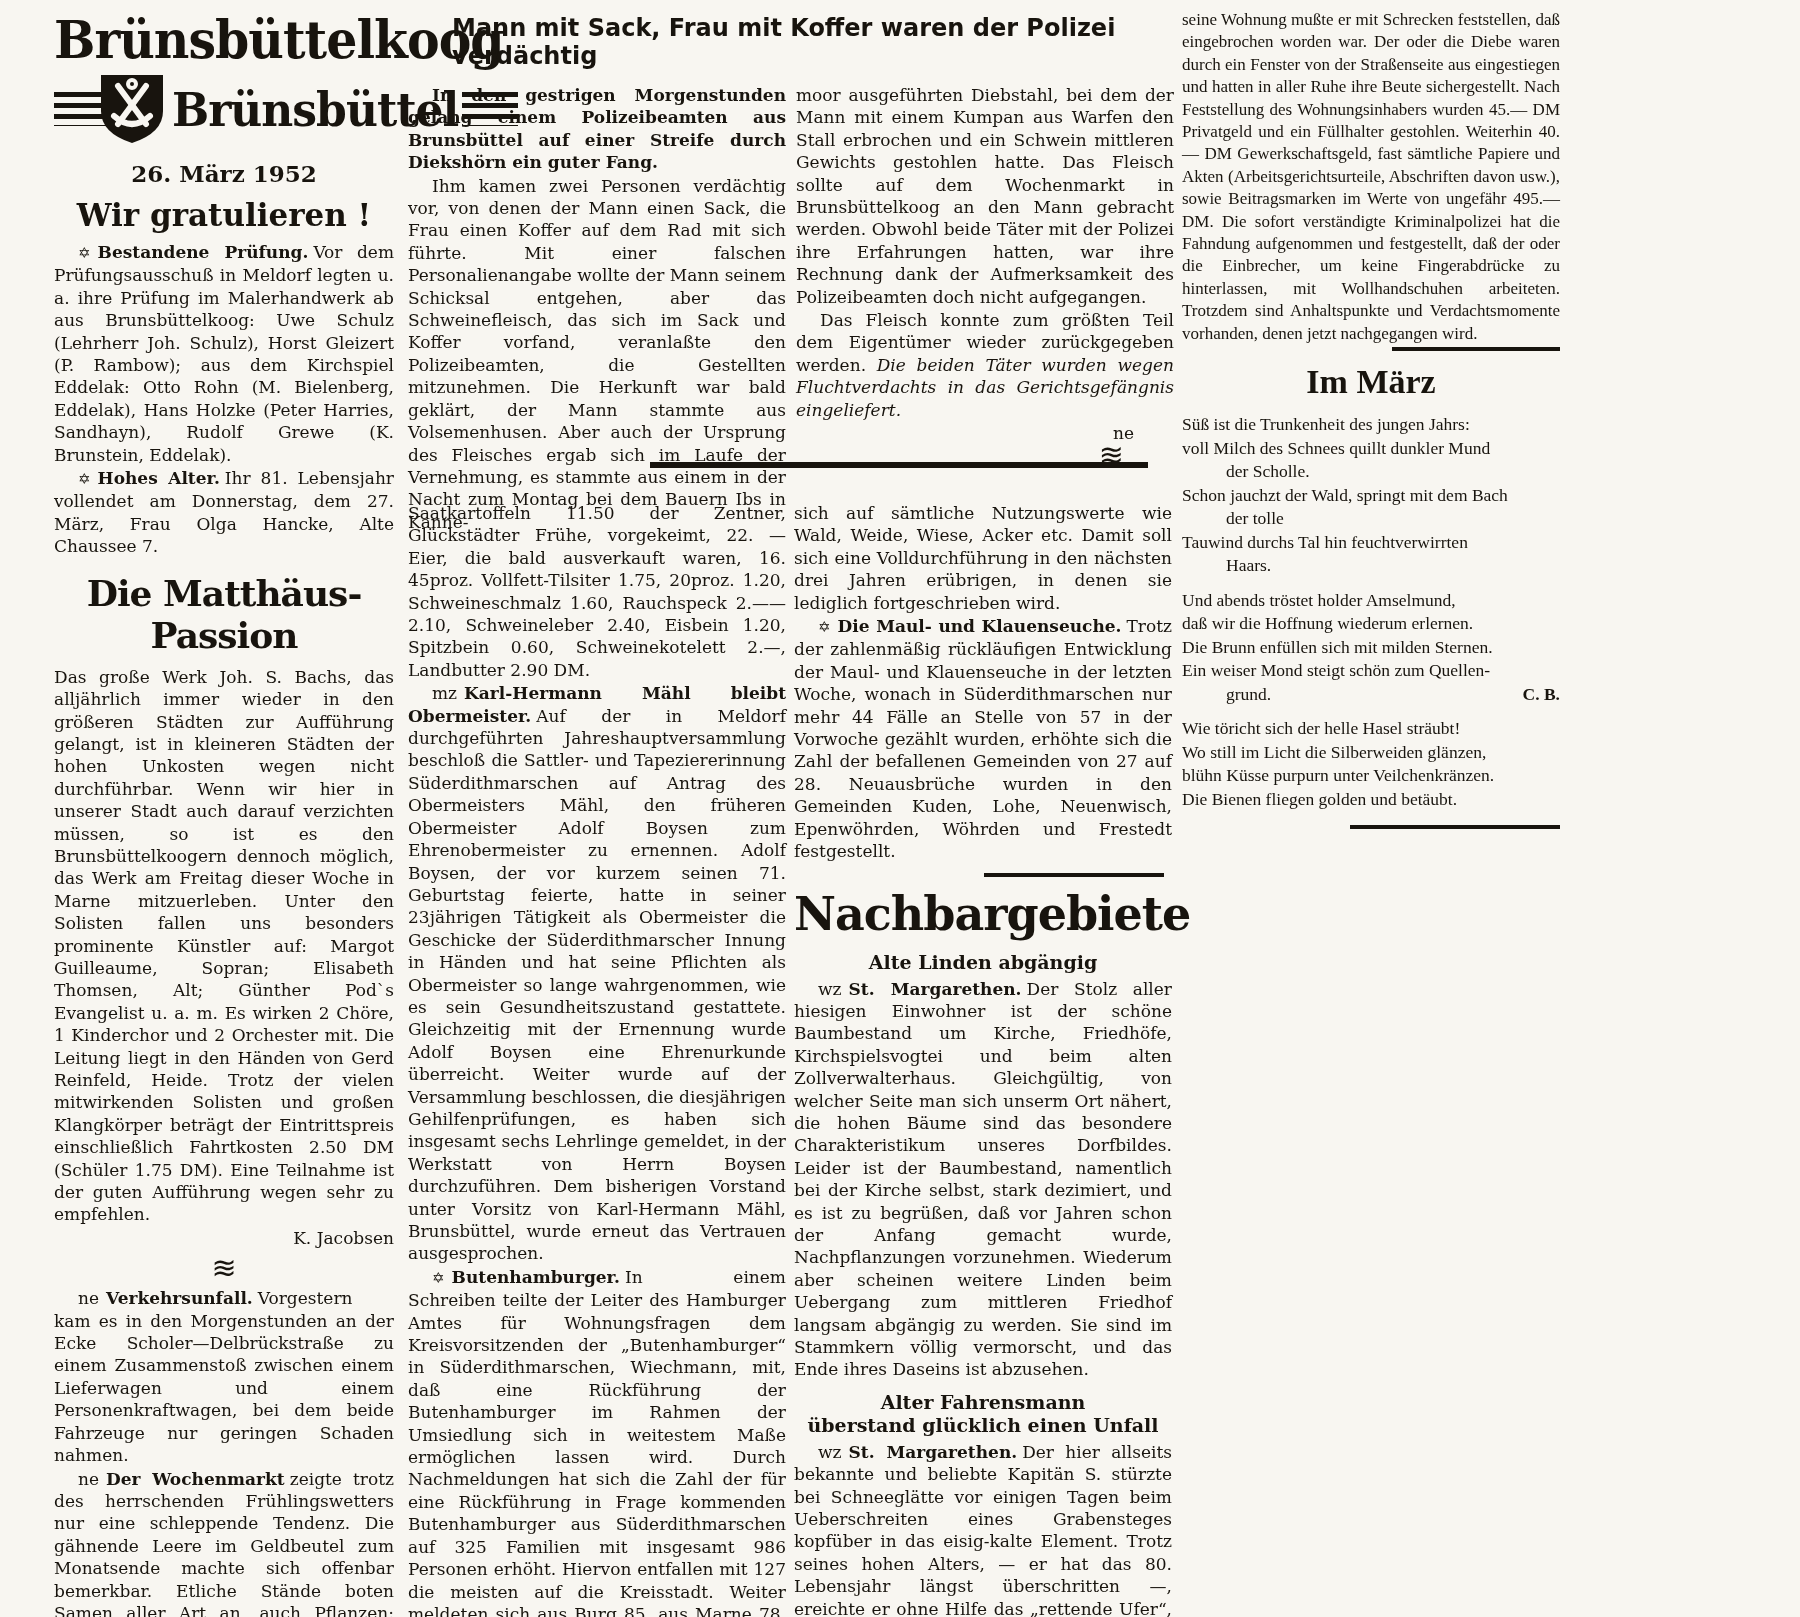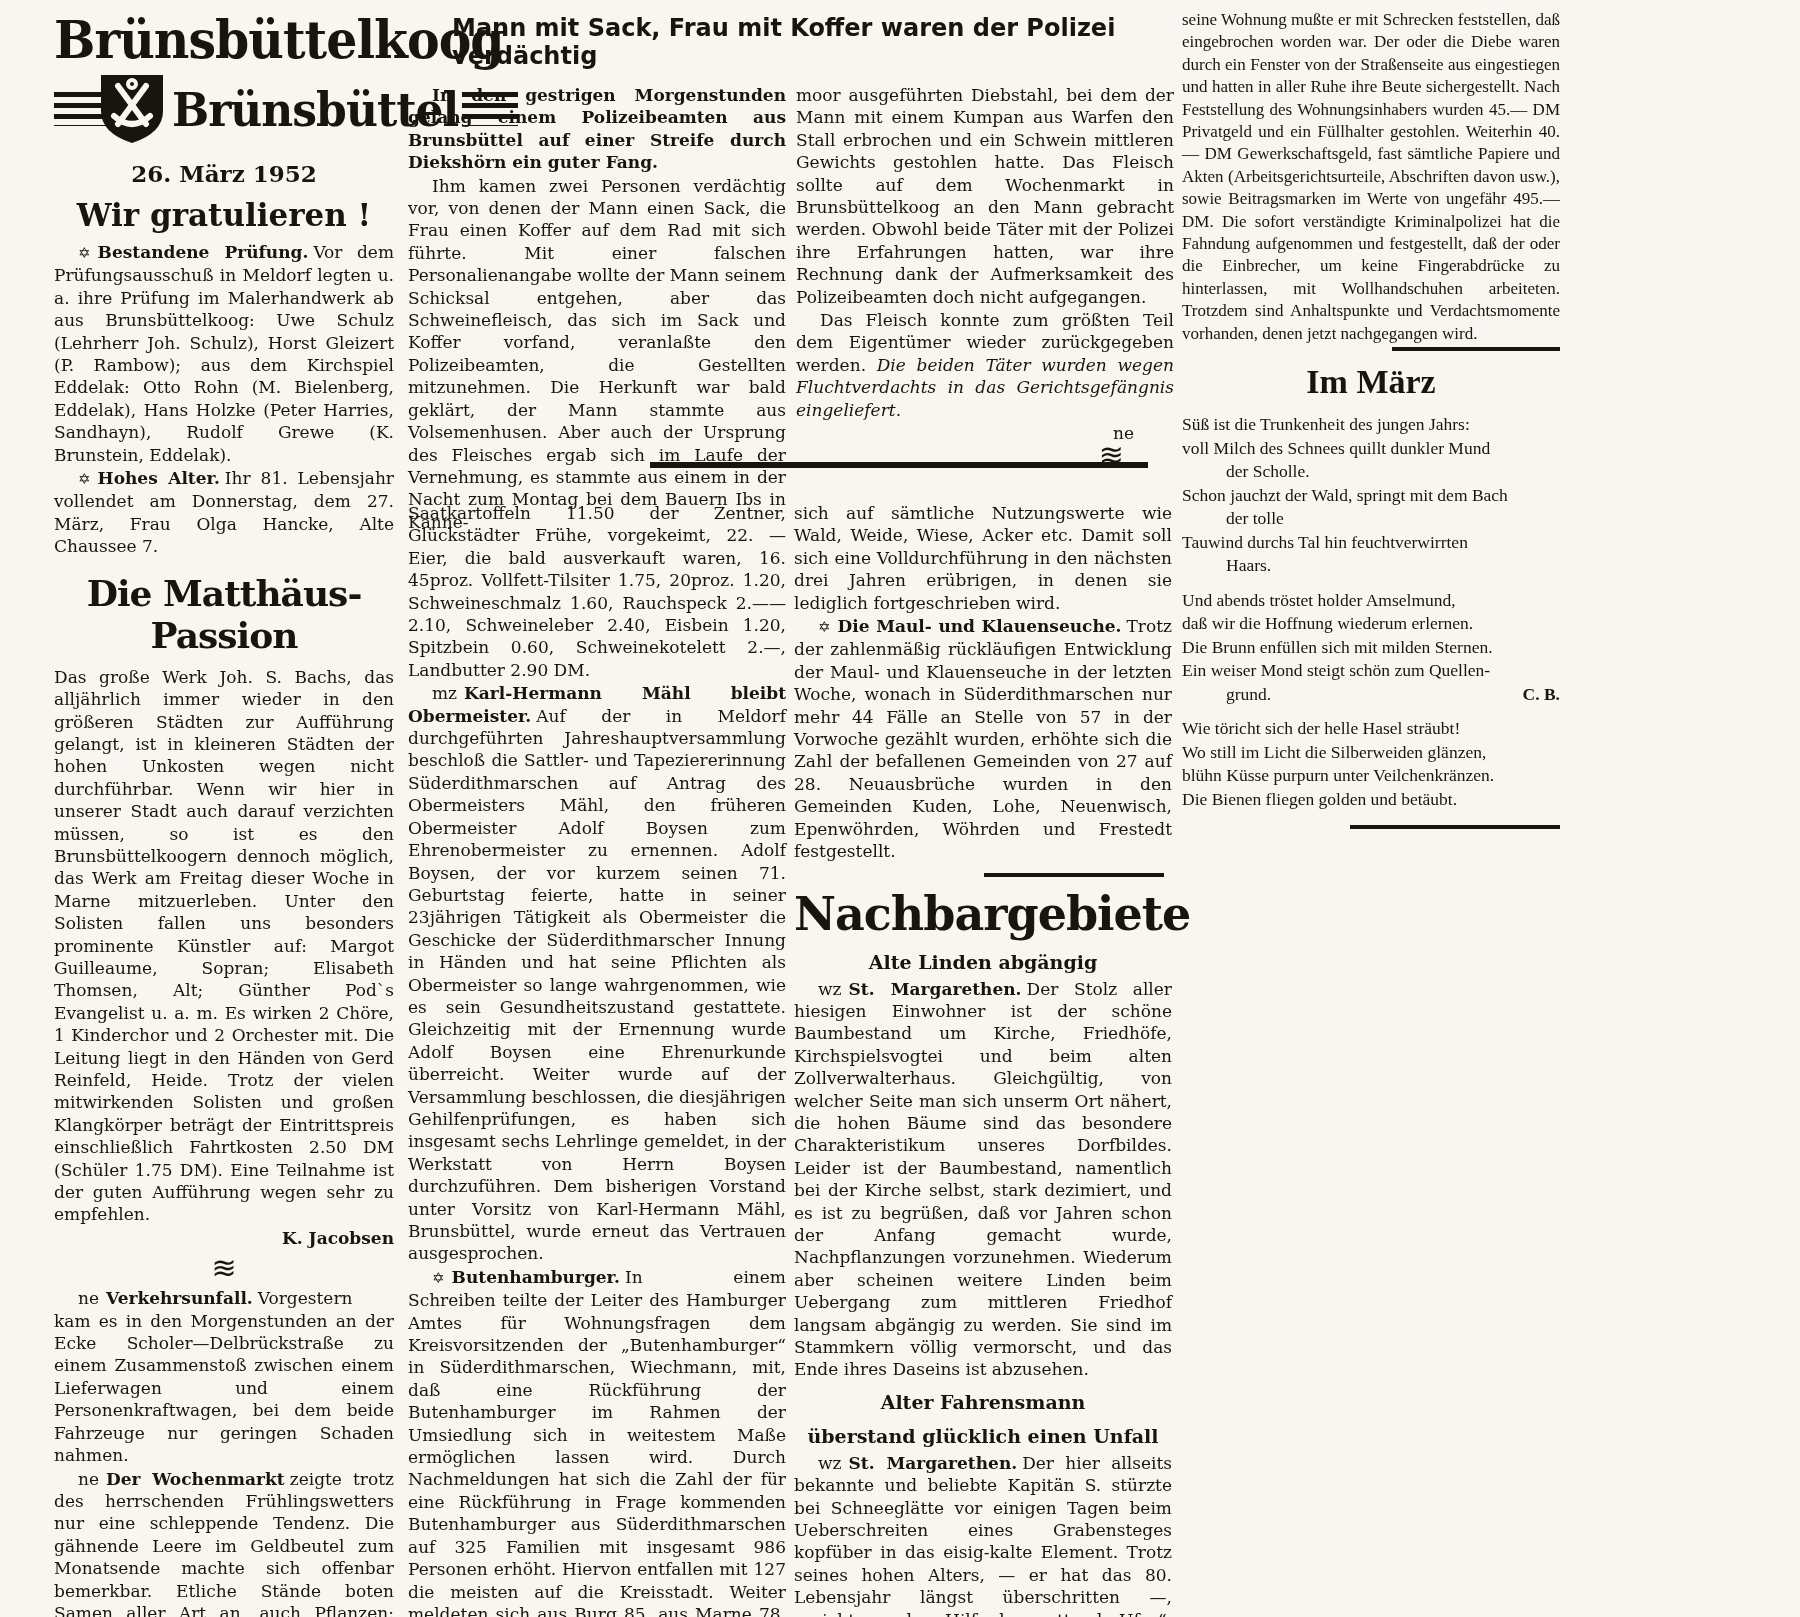--- a/index.html
+++ b/index.html
@@ -33,21 +33,21 @@
   
   .h-big{font-weight:bold;text-align:center;}
   .h-gratulieren{font-size:31px;margin:10px 0 8px 0;}
   .h-passion{font-size:36px;margin:14px 0 10px 0;letter-spacing:-1px;}
   .h-fang{font-size:62px;line-height:64px;letter-spacing:1px;}
   .h-fang-sub{font-family:"DejaVu Sans","Liberation Sans",sans-serif;
     font-size:24px;font-weight:bold;margin:8px 0 14px 0;text-align:left;padding-left:44px;}
   .h-nachbar{font-size:46px;margin:6px 0 10px 0;letter-spacing:-1px;}
   .h-sub{font-weight:bold;text-align:center;font-size:19px;line-height:23px;margin:6px 0 4px 0;}
   .h-maerz{font-size:34px;margin:12px 0 12px 0;text-align:center;}
-  .sig-right{text-align:right;font-weight:bold;text-indent:0;}
+  .sig-right{text-align:right;font-weight:normal;text-indent:0;}
   .squiggle{text-align:center;font-family:"DejaVu Sans","Liberation Sans",sans-serif;
     font-size:30px;line-height:26px;margin:6px 0;}
   .two-col{display:flex;gap:10px;}
   .two-col > div{width:378px;}
   .rule-thick{position:absolute;left:650px;top:462px;width:498px;height:6px;background:#18140e;}
   .rule-short{height:4px;background:#18140e;}
   .rule-right{width:180px;margin:10px 8px 10px auto;}
   .rule-right2{width:168px;margin:2px 0 12px auto;}
   .rule-right3{width:210px;margin:14px 0 0 auto;}
   
@@ -147,21 +147,21 @@
     </p>
 
     <div class="rule-short rule-right"></div>
     <div class="h-big h-nachbar">Nachbargebiete</div>
 
     <div class="h-sub">Alte Linden abgängig</div>
     <p>
       <span class="prefix">wz</span><b class="lead">St. Margarethen.</b><span>Der Stolz aller hiesigen Einwohner ist der schöne Baumbestand um Kirche, Friedhöfe, Kirchspielsvogtei und beim alten Zollverwalterhaus. Gleichgültig, von welcher Seite man sich unserm Ort nähert, die hohen Bäume sind das besondere Charakteristikum unseres Dorfbildes. Leider ist der Baumbestand, namentlich bei der Kirche selbst, stark dezimiert, und es ist zu begrüßen, daß vor Jahren schon der Anfang gemacht wurde, Nachpflanzungen vorzunehmen. Wiederum aber scheinen weitere Linden beim Uebergang zum mittleren Friedhof langsam abgängig zu werden. Sie sind im Stammkern völlig vermorscht, und das Ende ihres Daseins ist abzusehen.</span>
     </p>
 
-    <div class="h-sub" style="margin-top:10px;margin-bottom:11px;">Alter Fahrensmann</div>
+    <div class="h-sub" style="margin-top:10px;margin-bottom:0;">Alter Fahrensmann</div>
     <div class="h-sub" style="margin-top:0;">überstand glücklich einen Unfall</div>
     <p>
       <span class="prefix">wz</span><b class="lead">St. Margarethen.</b><span>Der hier allseits bekannte und beliebte Kapitän S. stürzte bei Schneeglätte vor einigen Tagen beim Ueberschreiten eines Grabensteges kopfüber in das eisig-kalte Element. Trotz seines hohen Alters, — er hat das 80. Lebensjahr längst überschritten —, ereichte er ohne Hilfe das „rettende Ufer“, zog trockene Kleidung an, braute sich einen kräftigen Schiffergrog und blieb selbst vor einem Schnupfen verschont.</span>
     </p>
   </section>
 
   <section class="col" id="col4" style="left:1182px;top:9px;width:378px;font-family:Liberation Serif, serif;">
     <p class="noindent">seine Wohnung mußte er mit Schrecken feststellen, daß eingebrochen worden war. Der oder die Diebe waren durch ein Fenster von der Straßenseite aus eingestiegen und hatten in aller Ruhe ihre Beute sichergestellt. Nach Feststellung des Wohnungsinhabers wurden 45.— DM Privatgeld und ein Füllhalter gestohlen. Weiterhin 40.— DM Gewerkschaftsgeld, fast sämtliche Papiere und Akten (Arbeitsgerichtsurteile, Abschriften davon usw.), sowie Beitragsmarken im Werte von ungefähr 495.— DM. Die sofort verständigte Kriminalpolizei hat die Fahndung aufgenommen und festgestellt, daß der oder die Einbrecher, um keine Fingerabdrücke zu hinterlassen, mit Wollhandschuhen arbeiteten. Trotzdem sind Anhaltspunkte und Verdachtsmomente vorhanden, denen jetzt nachgegangen wird.</p>
 
     <div class="rule-short rule-right2"></div>

